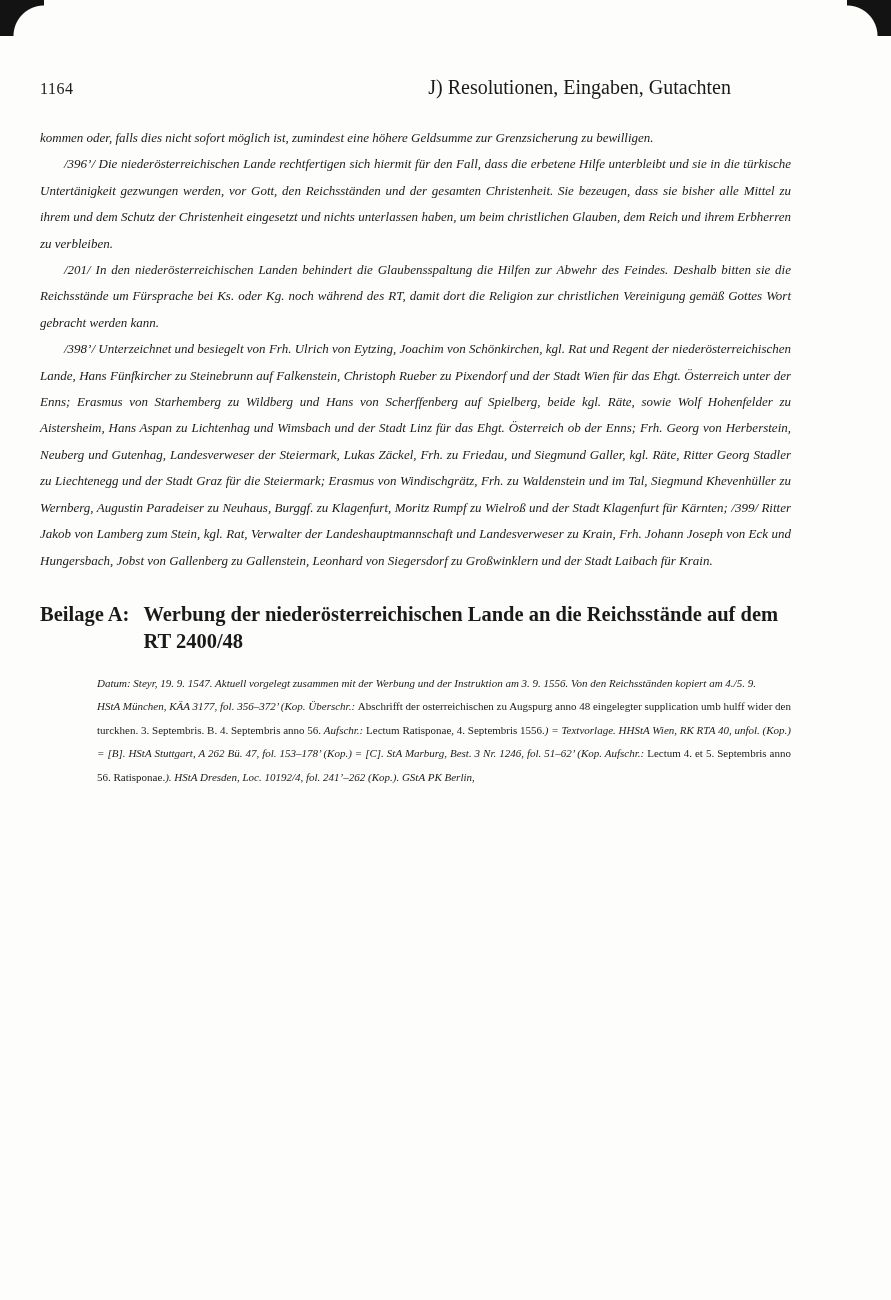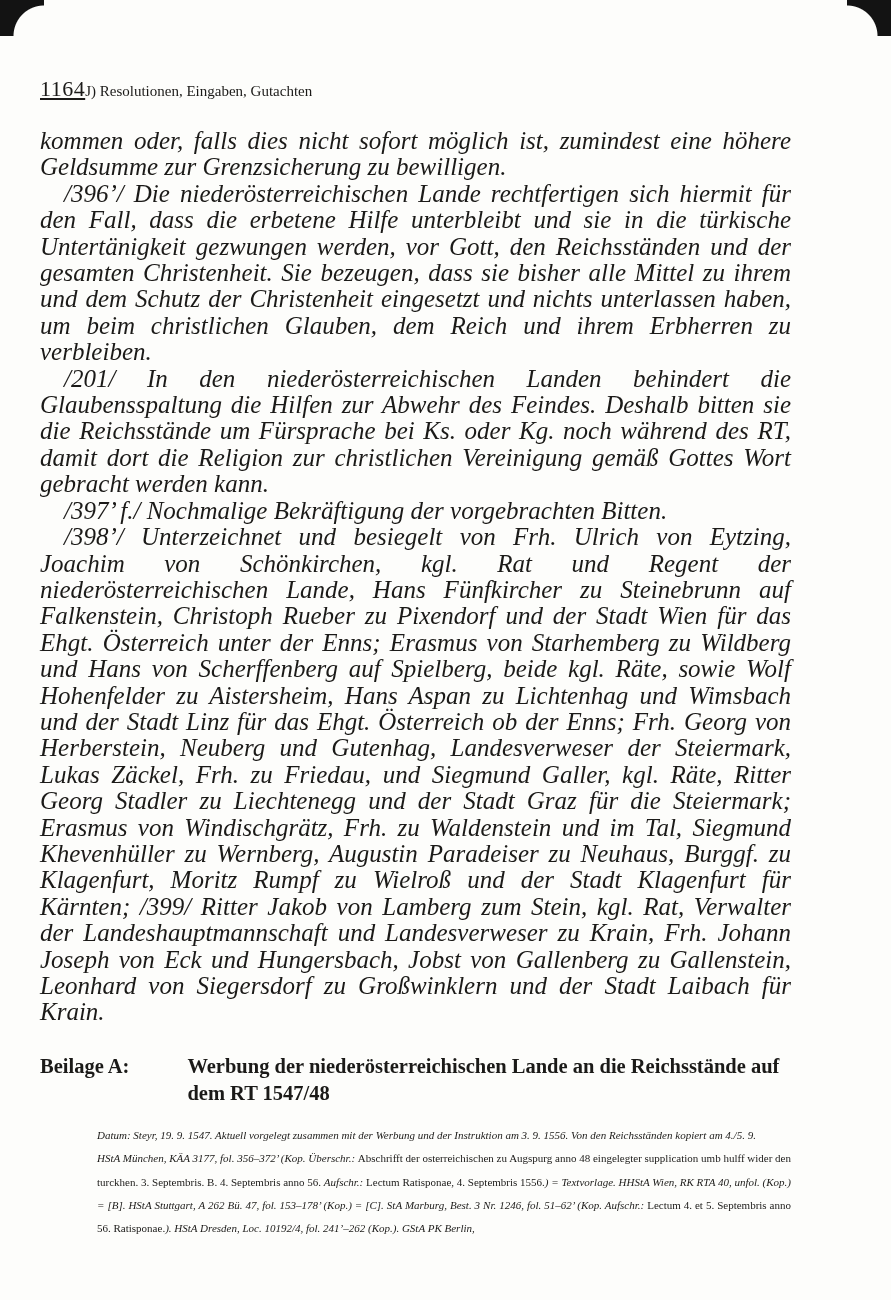--- a/index.html
+++ b/index.html
@@ -33,49 +33,47 @@
   .corner-tr {
     right: 0;
     background: radial-gradient(circle at 0% 100%, rgba(0,0,0,0) 0 30px, #131313 31px);
   }
   .running-head {
     display: flex;
     align-items: baseline;
     margin-bottom: 26px;
   }
   .pagenum {
-    font-size: 22px;
+    font-size: 16px;
     letter-spacing: 0.5px;
-    text-decoration: underline;
   }
   .rh-title {
     flex: 1;
-    text-align: left;
-    font-size: 15px;
+    text-align: right;
+    font-size: 20px;
     padding-right: 60px; 
   }
   .body-par {
     margin: 0;
     font-style: italic;
-    font-size: 25px;
+    font-size: 13px;
     line-height: 26.4px;
     text-align: justify;
     text-indent: 24px;
   }
   .noindent {
     text-indent: 0;
   }
   .beilage {
     display: flex;
     margin: 27px 0 17px 0;
     font-size: 20.5px;
     font-weight: bold;
     font-style: normal;
     line-height: 27px;
-    gap: 44px;
   }
   .beilage-label {
     white-space: nowrap;
     margin-right: 14px;
   }
   .beilage-title {
     flex: 1;
     padding-right: 4px;
   }
   .apparatus {
@@ -101,26 +99,25 @@
   <header class="running-head">
     <span class="pagenum">1164</span>
     <span class="rh-title">J) Resolutionen, Eingaben, Gutachten</span>
   </header>
 
   <main>
 
     <p class="body-par noindent">kommen oder, falls dies nicht sofort möglich ist, zumindest eine höhere Geldsumme zur Grenzsicherung zu bewilligen.</p>
     <p class="body-par">/396’/ Die niederösterreichischen Lande rechtfertigen sich hiermit für den Fall, dass die erbetene Hilfe unterbleibt und sie in die türkische Untertänigkeit gezwungen werden, vor Gott, den Reichsständen und der gesamten Christenheit. Sie bezeugen, dass sie bisher alle Mittel zu ihrem und dem Schutz der Christenheit eingesetzt und nichts unterlassen haben, um beim christlichen Glauben, dem Reich und ihrem Erbherren zu verbleiben.</p>
     <p class="body-par">/201/ In den niederösterreichischen Landen behindert die Glaubensspaltung die Hilfen zur Abwehr des Feindes. Deshalb bitten sie die Reichsstände um Fürsprache bei Ks. oder Kg. noch während des RT, damit dort die Religion zur christlichen Vereinigung gemäß Gottes Wort gebracht werden kann.</p>
-    <p class="body-par">/397’ f./ Nochmalige Bekräftigung der vorgebrachten Bitten.</p>
     <p class="body-par">/398’/ Unterzeichnet und besiegelt von Frh. Ulrich von Eytzing, Joachim von Schönkirchen, kgl. Rat und Regent der niederösterreichischen Lande, Hans Fünfkircher zu Steinebrunn auf Falkenstein, Christoph Rueber zu Pixendorf und der Stadt Wien für das Ehgt. Österreich unter der Enns; Erasmus von Starhemberg zu Wildberg und Hans von Scherffenberg auf Spielberg, beide kgl. Räte, sowie Wolf Hohenfelder zu Aistersheim, Hans Aspan zu Lichtenhag und Wimsbach und der Stadt Linz für das Ehgt. Österreich ob der Enns; Frh. Georg von Herberstein, Neuberg und Gutenhag, Landesverweser der Steiermark, Lukas Zäckel, Frh. zu Friedau, und Siegmund Galler, kgl. Räte, Ritter Georg Stadler zu Liechtenegg und der Stadt Graz für die Steiermark; Erasmus von Windischgrätz, Frh. zu Waldenstein und im Tal, Siegmund Khevenhüller zu Wernberg, Augustin Paradeiser zu Neuhaus, Burggf. zu Klagenfurt, Moritz Rumpf zu Wielroß und der Stadt Klagenfurt für Kärnten; /399/ Ritter Jakob von Lamberg zum Stein, kgl. Rat, Verwalter der Landeshauptmannschaft und Landesverweser zu Krain, Frh. Johann Joseph von Eck und Hungersbach, Jobst von Gallenberg zu Gallenstein, Leonhard von Siegersdorf zu Großwinklern und der Stadt Laibach für Krain.</p>
 
     <h2 class="beilage">
       <span class="beilage-label">Beilage A:</span>
-      <span class="beilage-title">Werbung der niederösterreichischen Lande an die Reichsstände auf dem RT 1547/48</span>
+      <span class="beilage-title">Werbung der niederösterreichischen Lande an die Reichsstände auf dem RT 2400/48</span>
     </h2>
 
     <section class="apparatus">
       <p class="app-par italic">Datum: Steyr, 19. 9. 1547. Aktuell vorgelegt zusammen mit der Werbung und der Instruktion am 3. 9. 1556. Von den Reichsständen kopiert am 4./5. 9.</p>
       <p class="app-par">
         <span class="it">HStA München, KÄA 3177, fol. 356–372’ (Kop. Überschr.: </span><span class="rm">Abschrifft der osterreichischen zu Augspurg anno 48 eingelegter supplication umb hulff wider den turckhen. 3. Septembris. B. 4. Septembris anno 56. </span><span class="it">Aufschr.: </span><span class="rm">Lectum Ratisponae, 4. Septembris 1556.</span><span class="it">) = Textvorlage. HHStA Wien, RK RTA 40, unfol. (Kop.) = [B]. HStA Stuttgart, A 262 Bü. 47, fol. 153–178’ (Kop.) = [C]. StA Marburg, Best. 3 Nr. 1246, fol. 51–62’ (Kop. Aufschr.: </span><span class="rm">Lectum 4. et 5. Septembris anno 56. Ratisponae.</span><span class="it">). HStA Dresden, Loc. 10192/4, fol. 241’–262 (Kop.). GStA PK Berlin,</span>
       </p>
     </section>
 
   </main>

